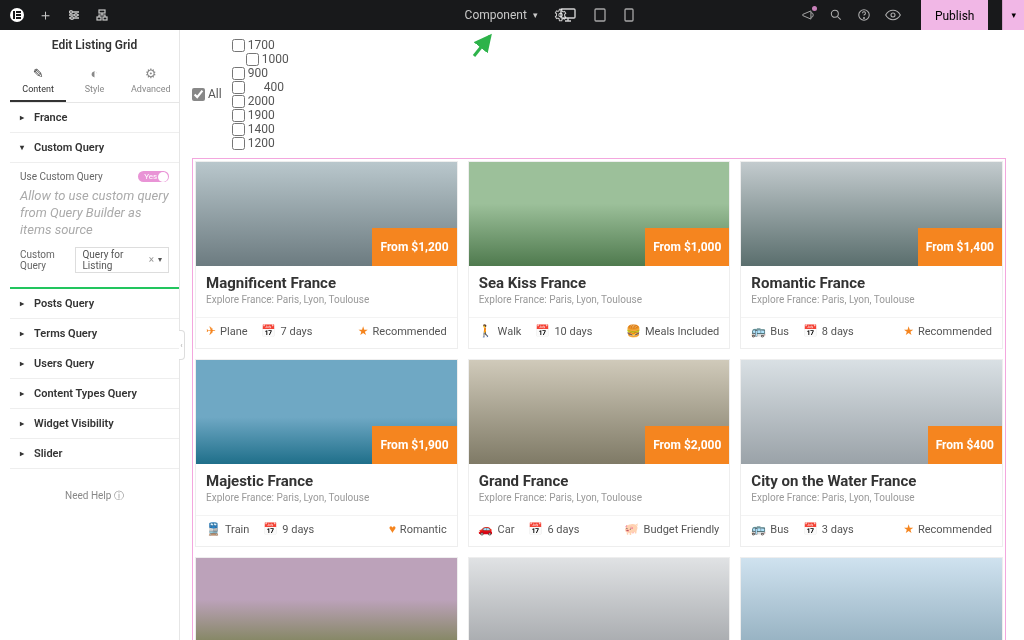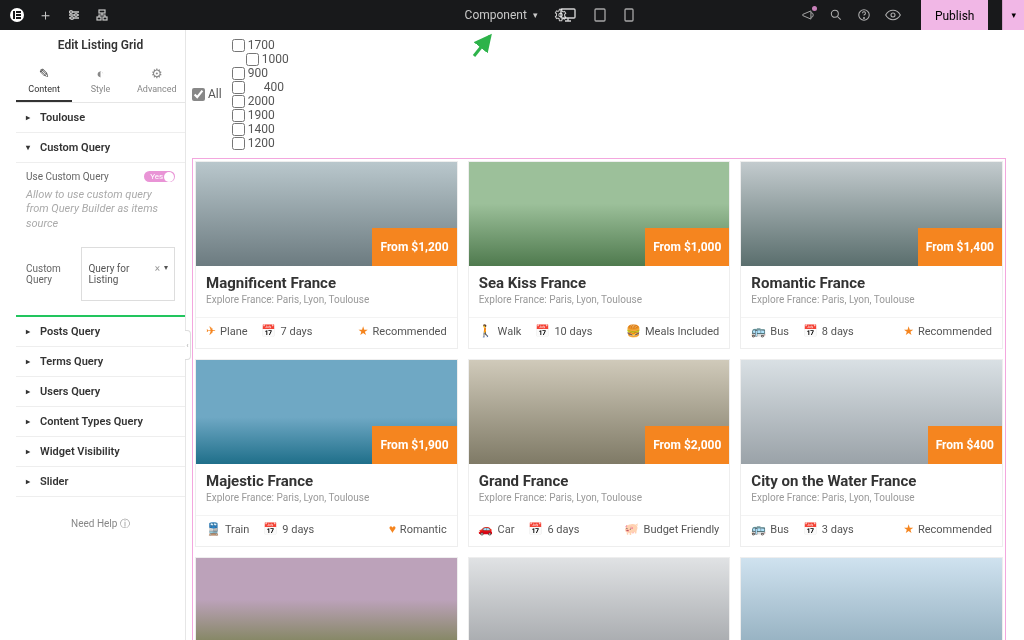--- a/index.html
+++ b/index.html
@@ -13,36 +13,36 @@
 .topbar .center .comp { display: flex; align-items: center; gap: 6px; padding: 4px 8px; cursor: pointer; }
 .topbar .center .gear { cursor: pointer; }
 .topbar .devices { display: flex; align-items: center; gap: 18px; position: absolute; left: 560px; }
 .topbar .devices span { cursor: pointer; opacity: .8; }
 .topbar .right { display: flex; align-items: center; gap: 14px; padding-right: 0; }
 .topbar .right .icn { cursor: pointer; opacity: .85; }
 .publish { background: #f1b7e6; color: #000; padding: 7px 14px; font-size: 12px; cursor: pointer; margin-left: 6px; height: 30px; display: flex; align-items: flex-end; }
 .publish-dd { background: #f1b7e6; color: #000; padding: 7px 8px; cursor: pointer; height: 30px; display: flex; align-items: center; border-left: 1px solid rgba(0,0,0,.12); }
 
 
-.sidebar { position: absolute; top: 30px; left: 16px; width: 170px; bottom: 0; border-right: 1px solid #e6e6e6; background: #fff; font-size: 11px; color: #555; }
+.sidebar { position: absolute; top: 30px; left: 10px; width: 170px; bottom: 0; border-right: 1px solid #e6e6e6; background: #fff; font-size: 11px; color: #555; }
 .panel-title { text-align: center; font-weight: 600; font-size: 12px; color: #333; padding: 8px 0; }
 .tabstrip { display: flex; border-bottom: 1px solid #e6e6e6; }
 .tabstrip .t { flex: 1; text-align: center; padding: 6px 0; font-size: 9px; color: #888; cursor: pointer; }
 .tabstrip .t.active { color: #333; border-bottom: 2px solid #333; }
 .tabstrip .t .ticn { display: block; margin: 0 auto 3px; font-size: 13px; }
 
 .sections { }
 .sec-head { display: flex; align-items: center; padding: 8px 10px; font-size: 11px; font-weight: 600; color: #333; cursor: pointer; border-bottom: 1px solid #eee; }
 .sec-head .chev { margin-right: 6px; font-size: 8px; display: inline-block; width: 8px; }
 .sec-body { padding: 8px 10px; border-bottom: 2px solid #22c55e; }
 .row { display: flex; align-items: center; justify-content: space-between; font-size: 10px; color: #666; margin-bottom: 6px; }
 .toggle { background: #e994d6; color: #fff; font-size: 8px; padding: 1px 6px; border-radius: 8px; position: relative; }
 .toggle::after { content: ""; position: absolute; right: 1px; top: 1px; width: 10px; height: 10px; background: #fff; border-radius: 50%; }
-.hint { font-size: 11px; color: #aaa; font-style: italic; line-height: 1.3; margin-bottom: 16px; }
-.sel { border: 1px solid #ddd; padding: 15px 6px; font-size: 10px; color: #555; display: flex; align-items: flex-start; gap: 4px; }
+.hint { font-size: 13px; color: #aaa; font-style: italic; line-height: 1.3; margin-bottom: 8px; }
+.sel { border: 1px solid #ddd; padding: 1px 6px; font-size: 10px; color: #555; display: flex; align-items: center; gap: 4px; }
 .sel .x { color: #999; }
 
 .need-help { text-align: center; font-size: 10px; color: #888; margin-top: 20px; cursor: pointer; }
 .handle { position: absolute; right: -6px; top: 300px; width: 6px; height: 30px; background: #fff; border: 1px solid #ddd; border-left: none; border-radius: 0 4px 4px 0; font-size: 8px; color: #aaa; display: flex; align-items: center; justify-content: center; cursor: pointer; }
 
 
 .canvas { position: absolute; top: 30px; left: 184px; right: 10px; bottom: 0; overflow: auto; padding: 4px 8px 20px; }
 .filters { font-size: 12px; color: #555; padding: 4px 0 8px; display: flex; gap: 10px; align-items: center; }
 .filters label { display: flex; align-items: center; gap: 3px; }
 .filters input { accent-color: #888; }
@@ -178,21 +178,21 @@
   <div class="panel-title">Edit Listing Grid</div>
   <div class="tabstrip">
     <div class="t active"><span class="ticn">✎</span><span>Content</span></div>
     <div class="t"><span class="ticn">◐</span><span>Style</span></div>
     <div class="t"><span class="ticn">⚙</span><span>Advanced</span></div>
   </div>
 
   <div class="sections" id="sections">
       <div class="sec-head">
         <span class="chev">▸</span>
-        <span>Toulouse</span>
+        <span>France</span>
       </div>
       <div class="sec-head">
         <span class="chev">▾</span>
         <span>Custom Query</span>
       </div>
       <div class="sec-body">
         <div class="row">
           <span>Use Custom Query</span>
           <span class="toggle">Yes&nbsp;&nbsp;&nbsp;</span>
         </div>

